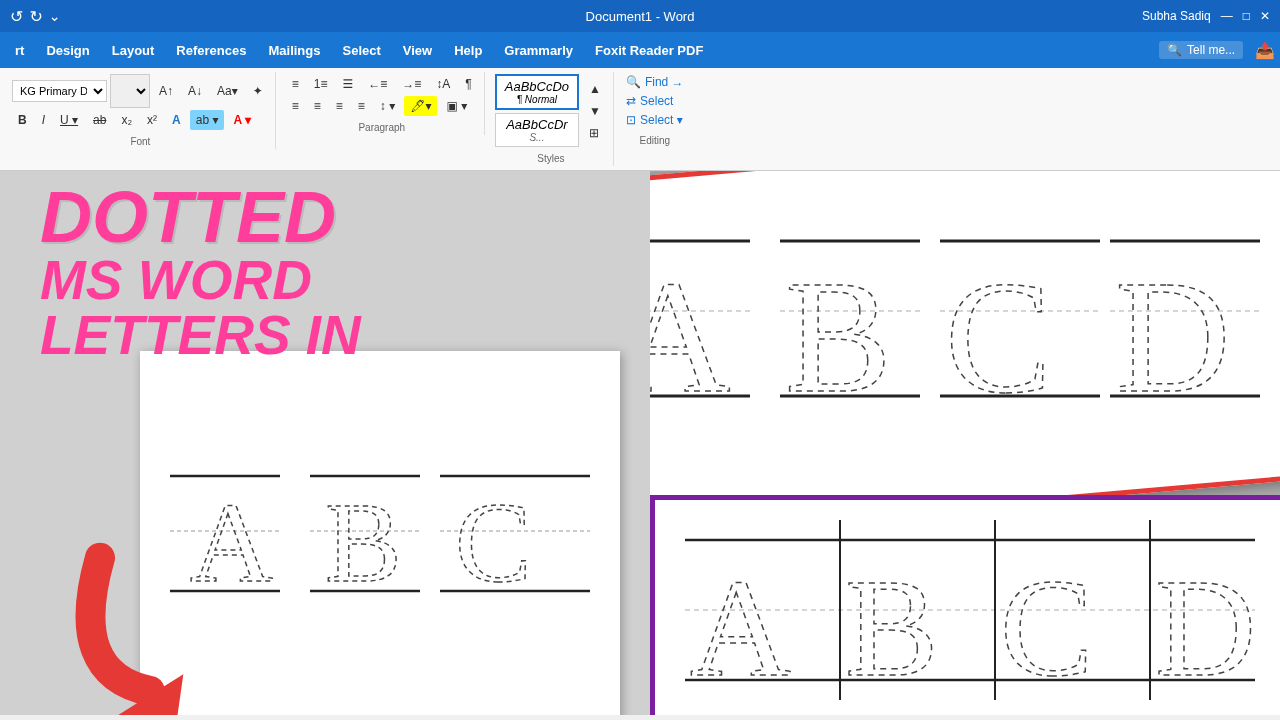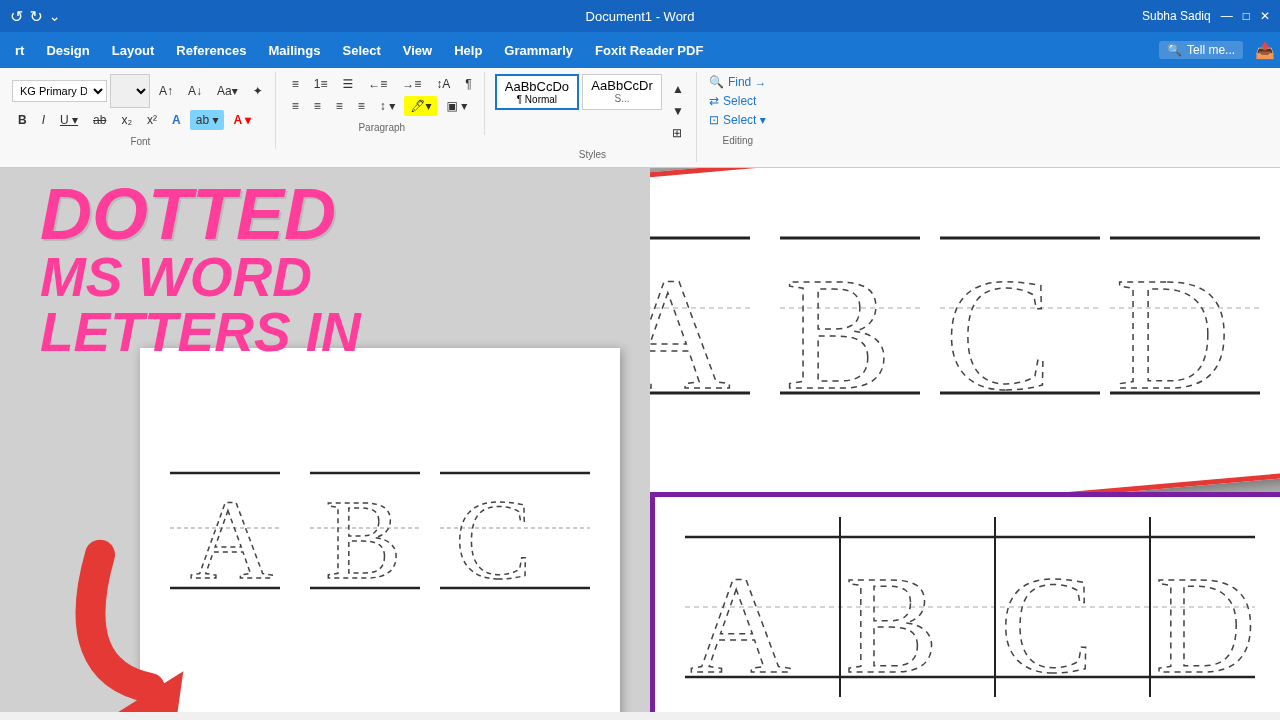--- a/index.html
+++ b/index.html
@@ -364,21 +364,21 @@
       <button class="ribbon-btn">≡</button>
       <button class="ribbon-btn">↕ ▾</button>
       <button class="ribbon-btn" style="background:yellow;">🖊▾</button>
       <button class="ribbon-btn">▣ ▾</button>
     </div>
     <div class="ribbon-group-label">Paragraph</div>
   </div>
 
   <div class="ribbon-group">
     <div style="display:flex;gap:4px;align-items:flex-start;">
-      <div style="display:flex;flex-direction:row;gap:3px;">
+      <div style="display:flex;flex-direction:column;gap:3px;font-style:italic;">
         <div class="style-box">
           <div style="font-size:13px;">AaBbCcDo</div>
           <div style="font-size:10px;">¶ Normal</div>
         </div>
         <div class="style-box2">
           <div style="font-size:13px;">AaBbCcDr</div>
           <div style="font-size:10px;color:#666;">S...</div>
         </div>
       </div>
       <div style="display:flex;flex-direction:column;gap:2px;margin-top:5px;">

